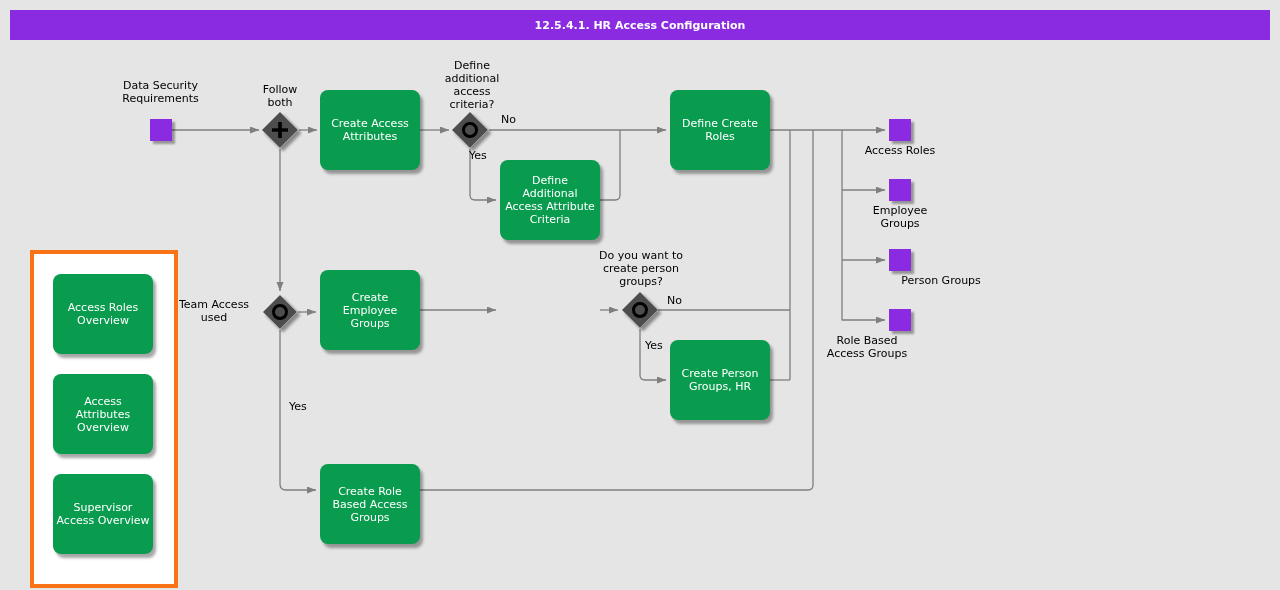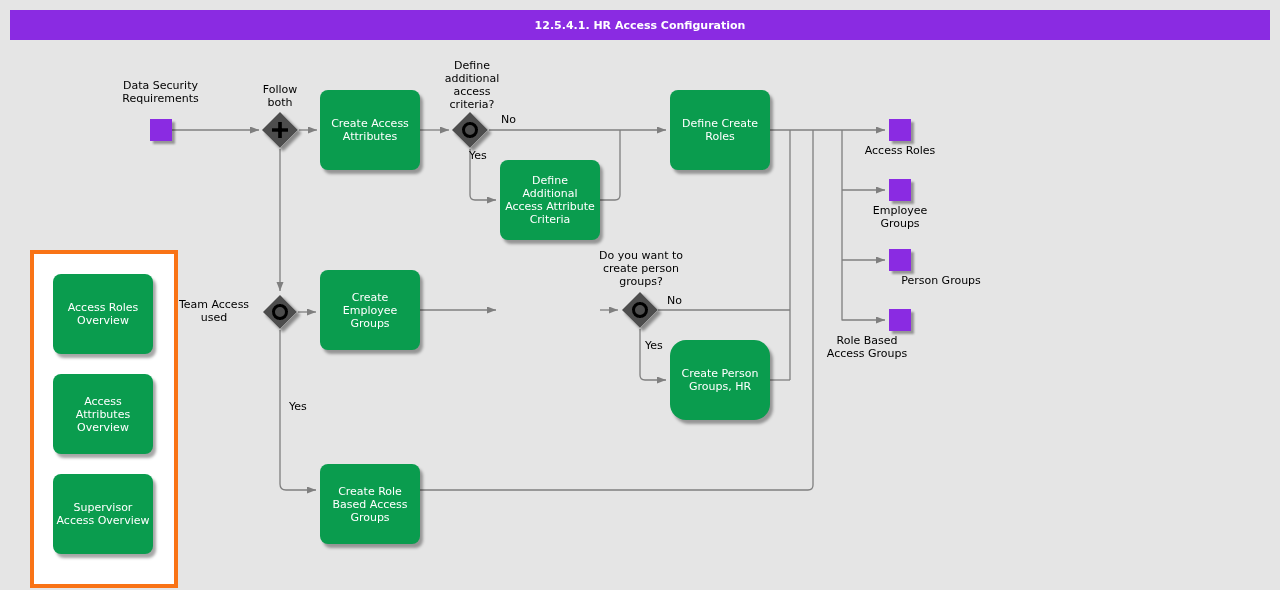--- a/index.html
+++ b/index.html
@@ -133,21 +133,21 @@
     </div>
   <div class="task" style="left:670px;top:90px;">
       <span>Define Create Roles</span>
     </div>
   <div class="task" style="left:500px;top:160px;">
       <span>Define Additional Access Attribute Criteria</span>
     </div>
   <div class="task" style="left:320px;top:270px;">
       <span>Create Employee Groups</span>
     </div>
-  <div class="task" style="left:670px;top:340px;border-radius:16px;">
+  <div class="task" style="left:670px;top:340px;">
       <span>Create Person Groups, HR</span>
     </div>
   <div class="task" style="left:320px;top:464px;">
       <span>Create Role Based Access Groups</span>
     </div>
 
   <div class="event" style="left:889px;top:119px;"></div>
   <div class="event" style="left:889px;top:179px;"></div>
   <div class="event" style="left:889px;top:249px;"></div>
   <div class="event" style="left:889px;top:309px;"></div>

